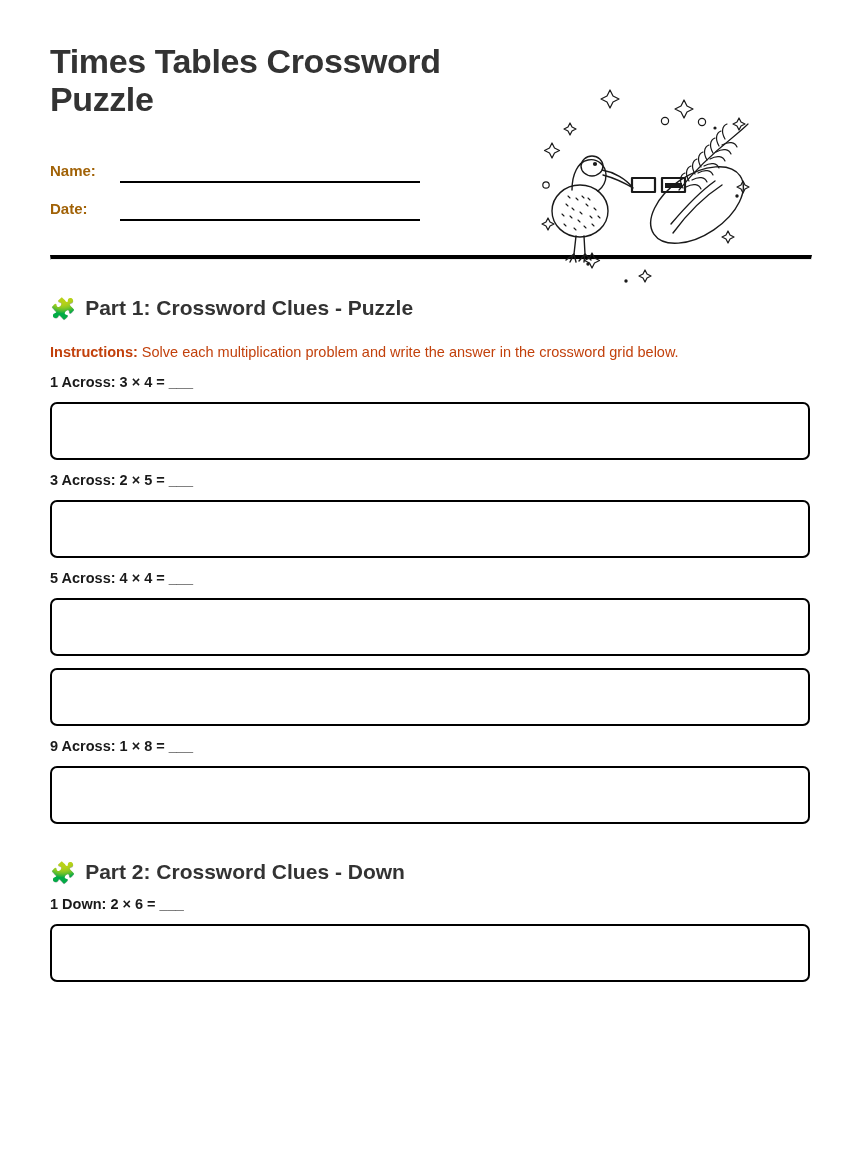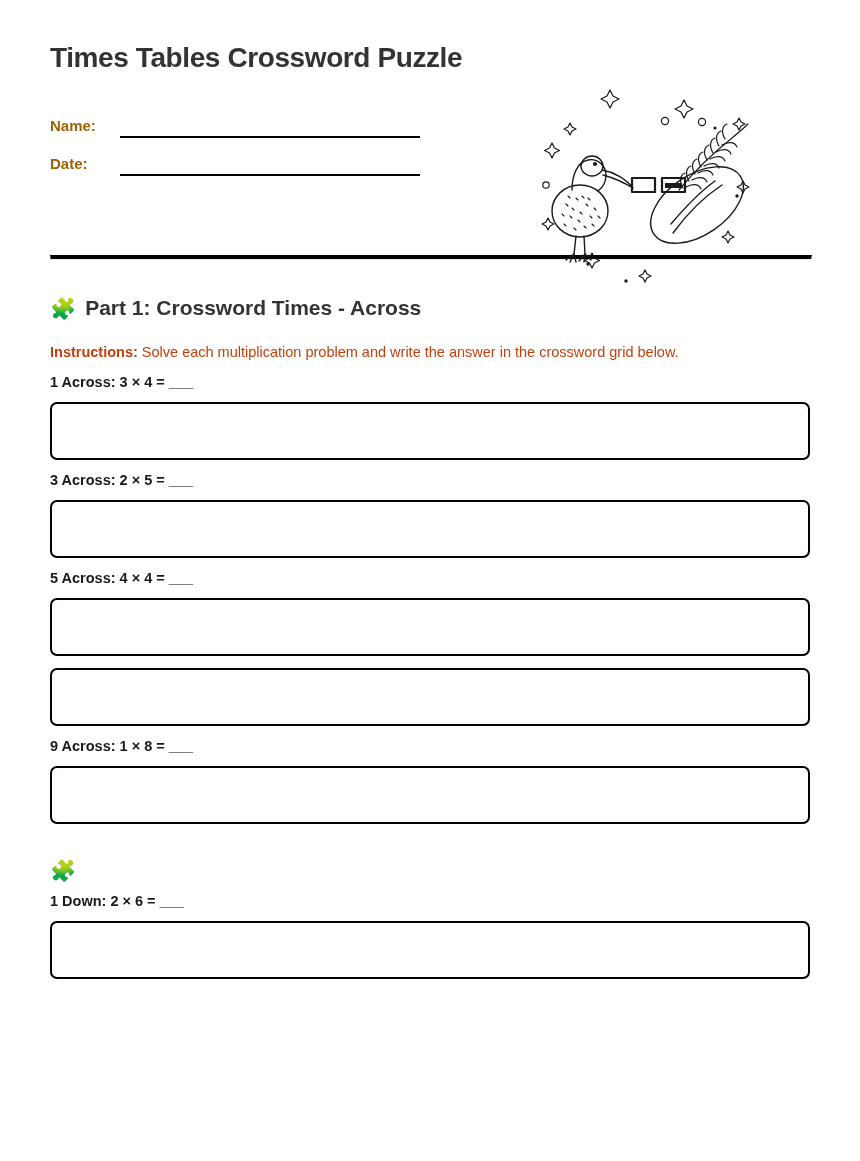--- a/index.html
+++ b/index.html
@@ -24,21 +24,21 @@
   }
 
   
   .header {
     position: relative;
     padding-top: 42px;
     height: 255px;
     box-sizing: border-box;
   }
   .title {
-    font-size: 28px;
+    font-size: 34px;
     font-weight: bold;
     line-height: 1.13;
     color: #333333;
     letter-spacing: -0.4px;
     margin: 0;
     max-width: 470px;
   }
   .field-list {
     margin-top: 26px;
   }
@@ -198,21 +198,21 @@
         </g>
       </svg>
     </div>
   </div>
 
   <hr class="divider">
 
   <div class="section">
     <div class="section-heading">
       <span class="puzzle-icon">🧩</span>
-      <span>Part 1: Crossword Times - Across</span>
+      <span>Part 1: Crossword Clues - Puzzle</span>
     </div>
 
     <div class="instructions">
       <span class="lead">Instructions:</span>
       <span>Solve each multiplication problem and write the answer in the crossword grid below.</span>
     </div>
 
     <div class="clue-block first">
       <div class="clue-text">1 Across: 3 × 4 = ___</div>
       <div class="answer-box"></div>
@@ -234,20 +234,21 @@
 
     <div class="clue-block">
       <div class="clue-text">9 Across: 1 × 8 = ___</div>
       <div class="answer-box"></div>
     </div>
   </div>
 
   <div class="section section-two">
     <div class="section-heading">
       <span class="puzzle-icon">🧩</span>
+      <span>Part 2: Crossword Clues - Down</span>
     </div>
 
     <div class="clue-block">
       <div class="clue-text">1 Down: 2 × 6 = ___</div>
       <div class="answer-box"></div>
     </div>
   </div>
 
 </div>
 

